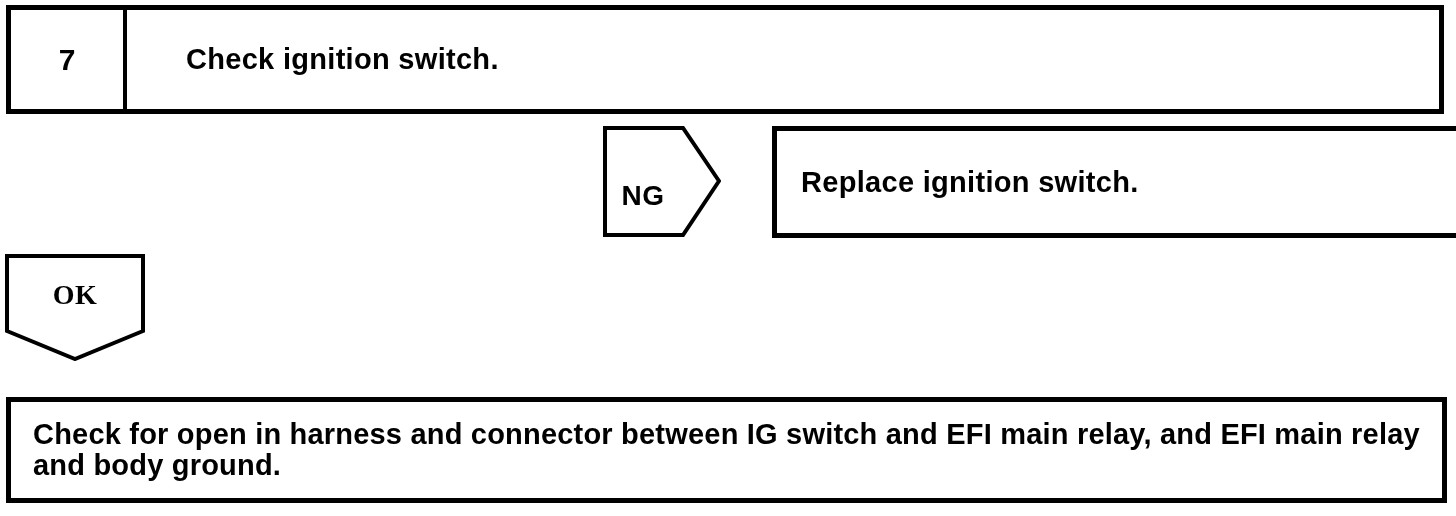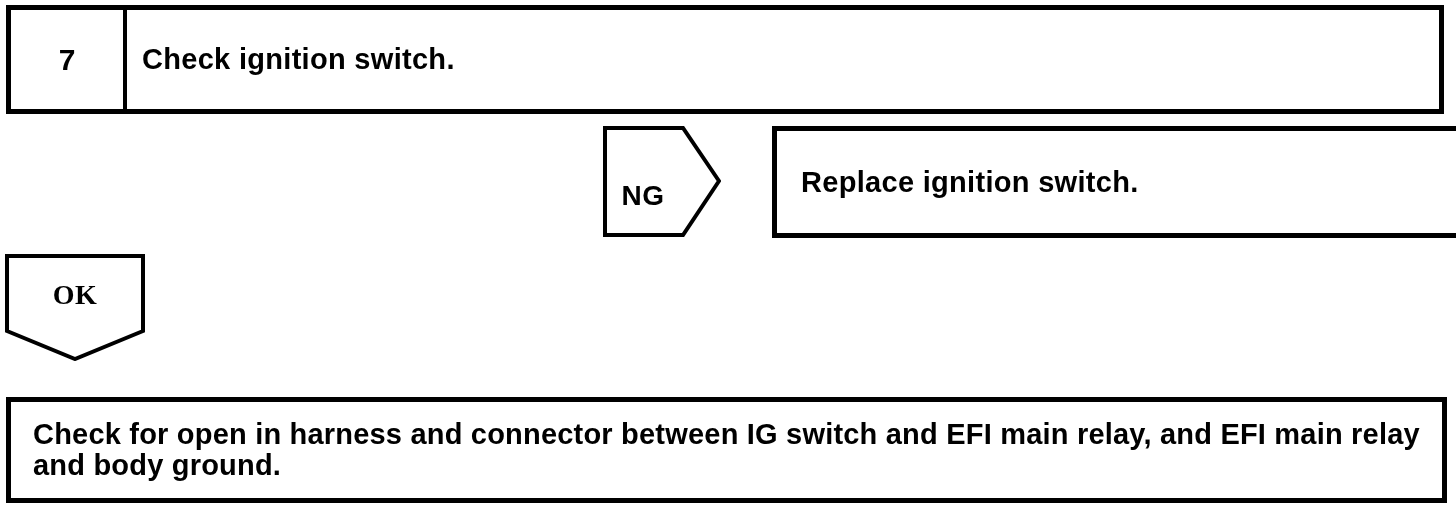--- a/index.html
+++ b/index.html
@@ -38,20 +38,21 @@
     border-right: 4px solid #000000;
     display: flex;
     align-items: center;
     justify-content: center;
     font-size: 30px;
   }
   .step-text {
     padding-left: 15px;
     font-size: 29px;
     letter-spacing: 0.3px;
+    margin-left: 44px;
   }
   .ng-action-box {
     left: 731px;
     top: 126px;
     width: 709px;
     height: 112px;
     margin-left: 41px;
   }
   .ng-action-text {
     padding-left: 24px;

